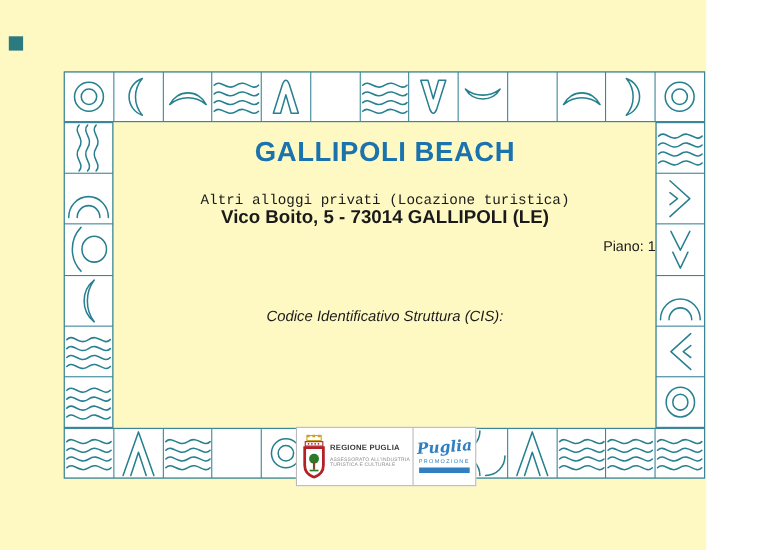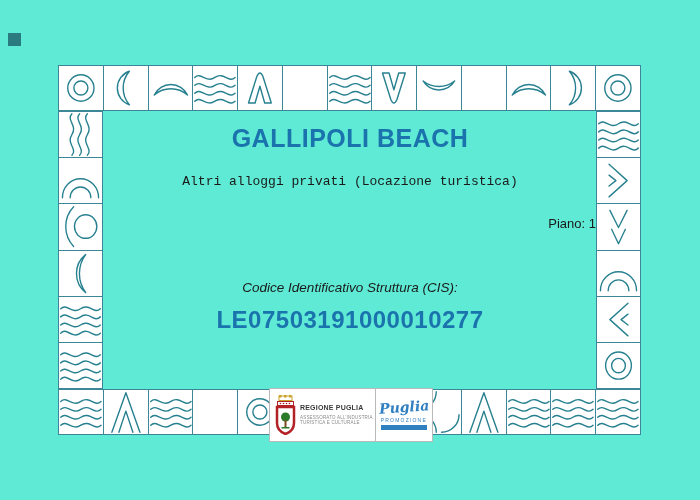--- a/index.html
+++ b/index.html
@@ -1,17 +1,17 @@
 <!DOCTYPE html>
 <html><head>
 <meta charset="utf-8">
 <style>
   html,body{margin:0;padding:0;background:#ffffff;width:700px;height:500px;overflow:hidden;
     font-family:"Liberation Sans", sans-serif;}
-  #stage{position:relative;width:700px;height:500px;background:#5eead4;}
+  #stage{position:relative;width:642px;height:500px;background:#fef9c3;}
 
   
   #accent-square{position:absolute;left:8px;top:33px;width:13px;height:13px;background:#2b7a80;}
 
   
   .strip{position:absolute;display:grid;background:#3b8798;gap:1px;border:1px solid #3b8798;box-sizing:border-box;}
   #strip-top   {left:58px;top:65px; width:583px;height:46px;grid-template-columns:repeat(13,1fr);}
   #strip-bottom{left:58px;top:389px;width:583px;height:46px;grid-template-columns:repeat(13,1fr);}
   #strip-left  {left:58px; top:111px;width:45px;height:278px;grid-template-rows:repeat(6,1fr);}
   #strip-right {left:596px;top:111px;width:45px;height:278px;grid-template-rows:repeat(6,1fr);}
@@ -278,23 +278,23 @@
           <path d="M4 26 C18 12 30 40 50 26 C70 12 82 40 96 26"></path>
           <path d="M4 44 C18 30 30 58 50 44 C70 30 82 58 96 44"></path>
           <path d="M4 62 C18 48 30 76 50 62 C70 48 82 76 96 62"></path>
           <path d="M4 80 C18 66 30 94 50 80 C70 66 82 94 96 80"></path>
         </svg>
       </div>
     </div>
 
   <div id="title" class="centerline">GALLIPOLI BEACH</div>
   <div id="subtitle" class="centerline">Altri alloggi privati (Locazione turistica)</div>
+  <div id="address" class="centerline">Vico Boito, 5 - 73014 GALLIPOLI (LE)</div>
   <div id="floor" class="centerline">Piano: 1</div>
   <div id="cis-label" class="centerline">Codice Identificativo Struttura (CIS):</div>
-  <div id="cis-code" class="centerline">LE07503191000010277</div>
 
   <div id="logo-box">
     <div id="logo-left">
       <svg id="arms" viewBox="0 0 42 80">
 
         <rect x="8" y="2" width="26" height="9" fill="#ffffff" stroke="#c9a227" stroke-width="2"></rect>
         <rect x="8" y="0" width="5" height="5" fill="#c9a227"></rect>
         <rect x="18" y="0" width="5" height="5" fill="#c9a227"></rect>
         <rect x="28" y="0" width="5" height="5" fill="#c9a227"></rect>
 

